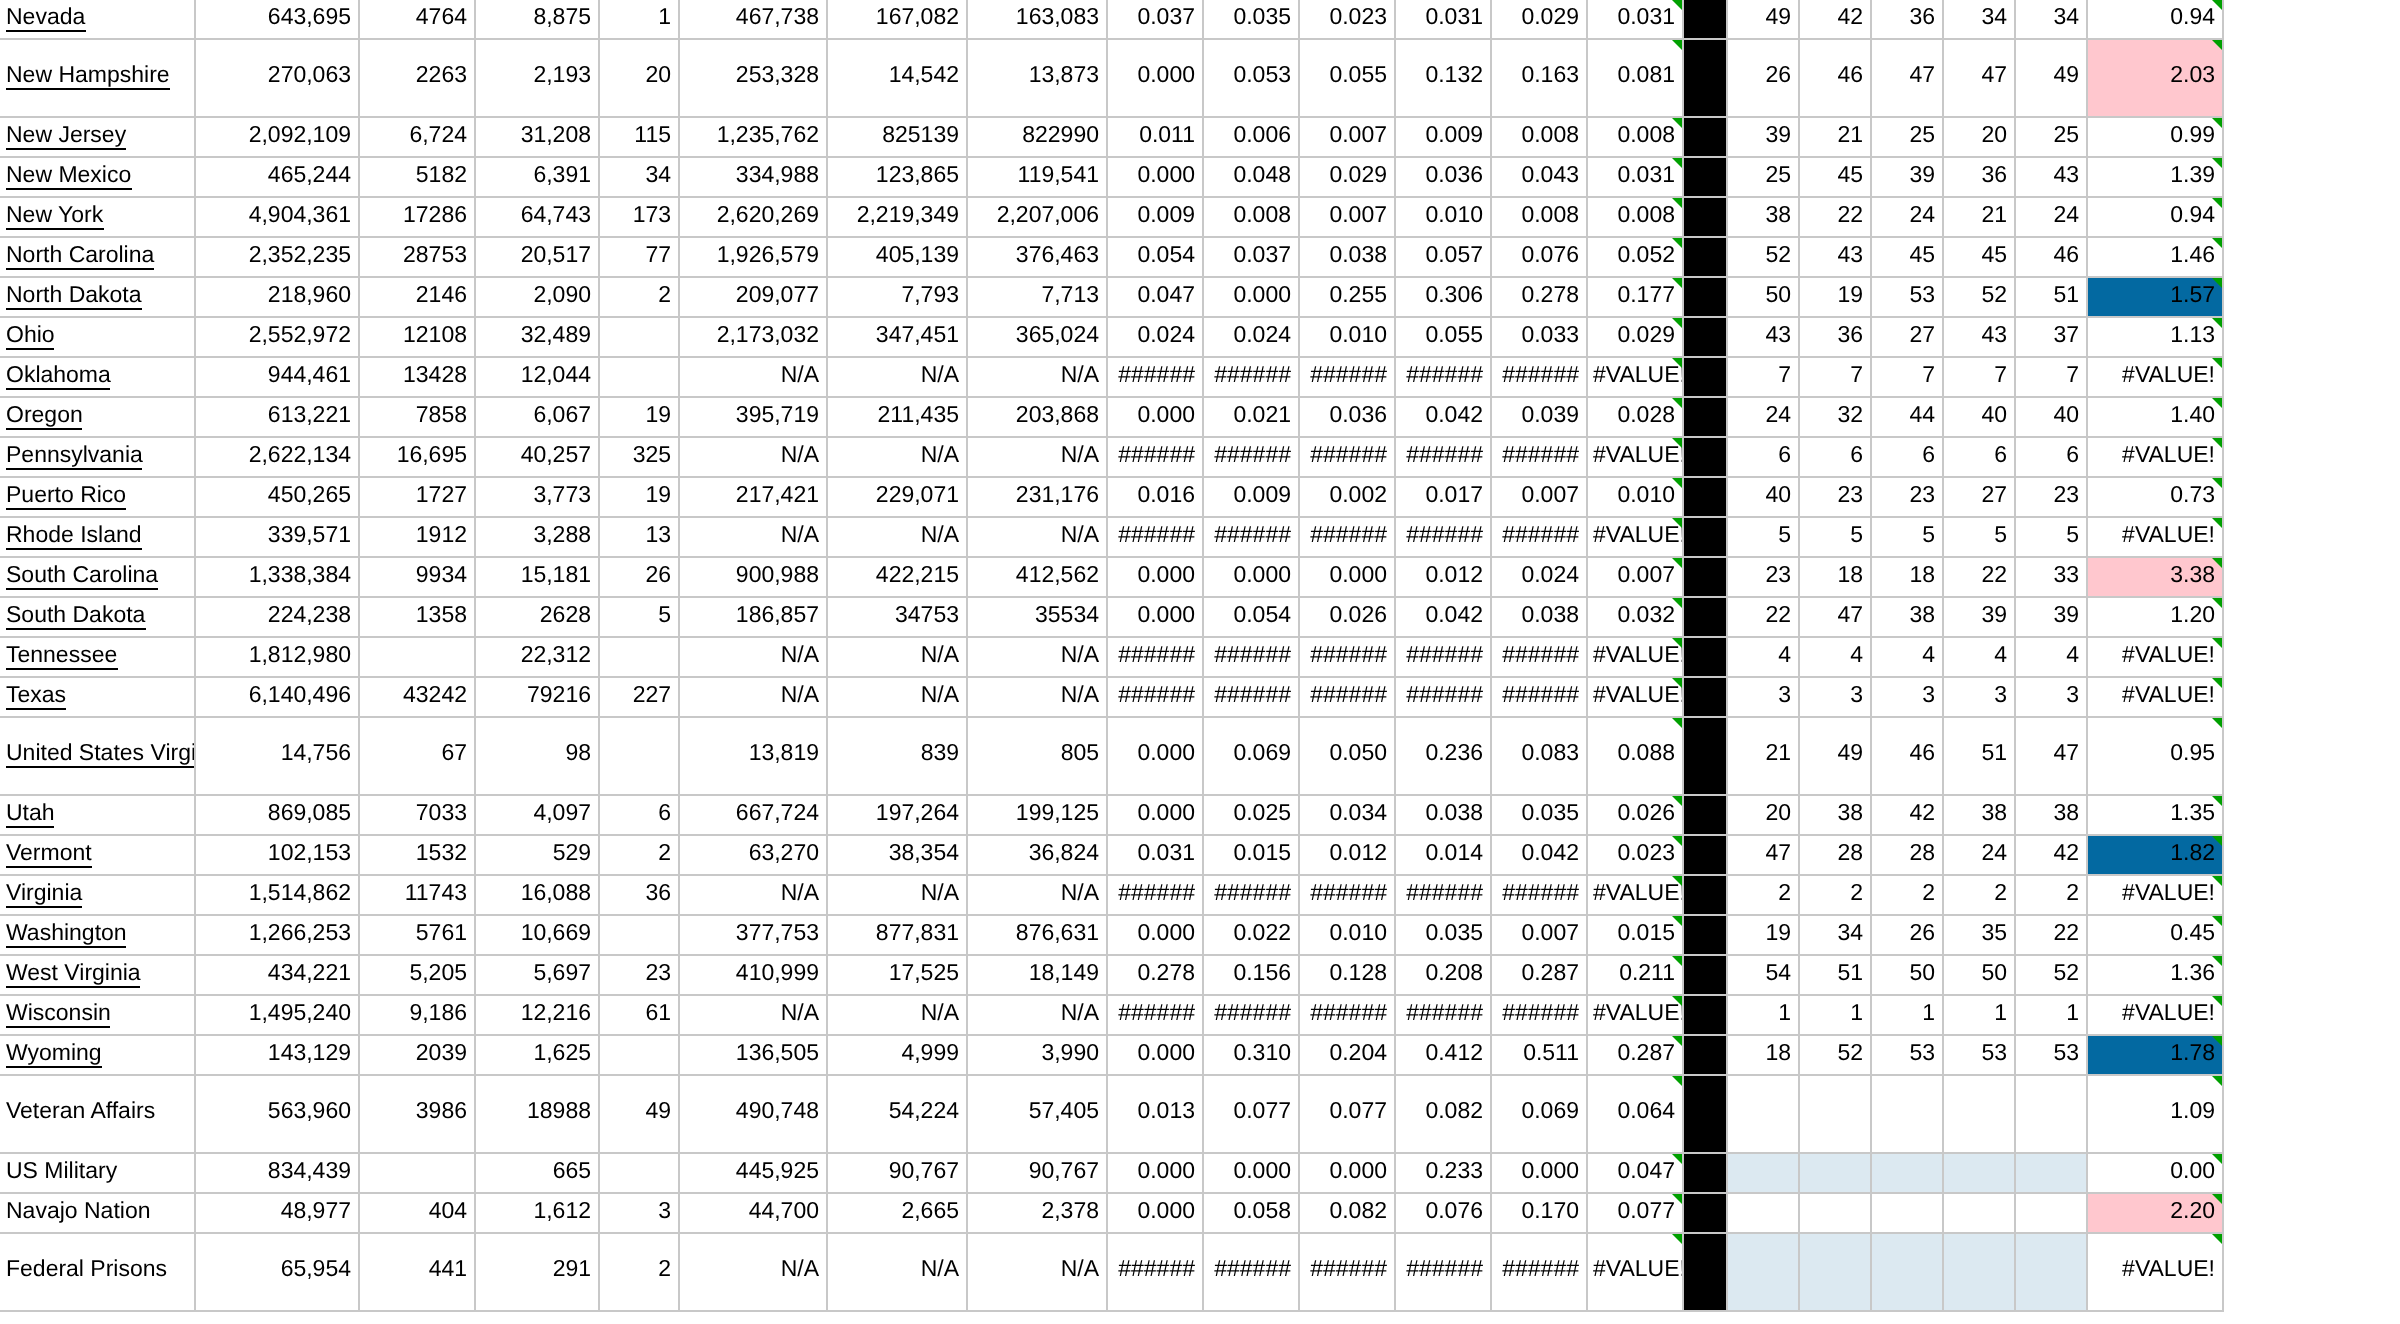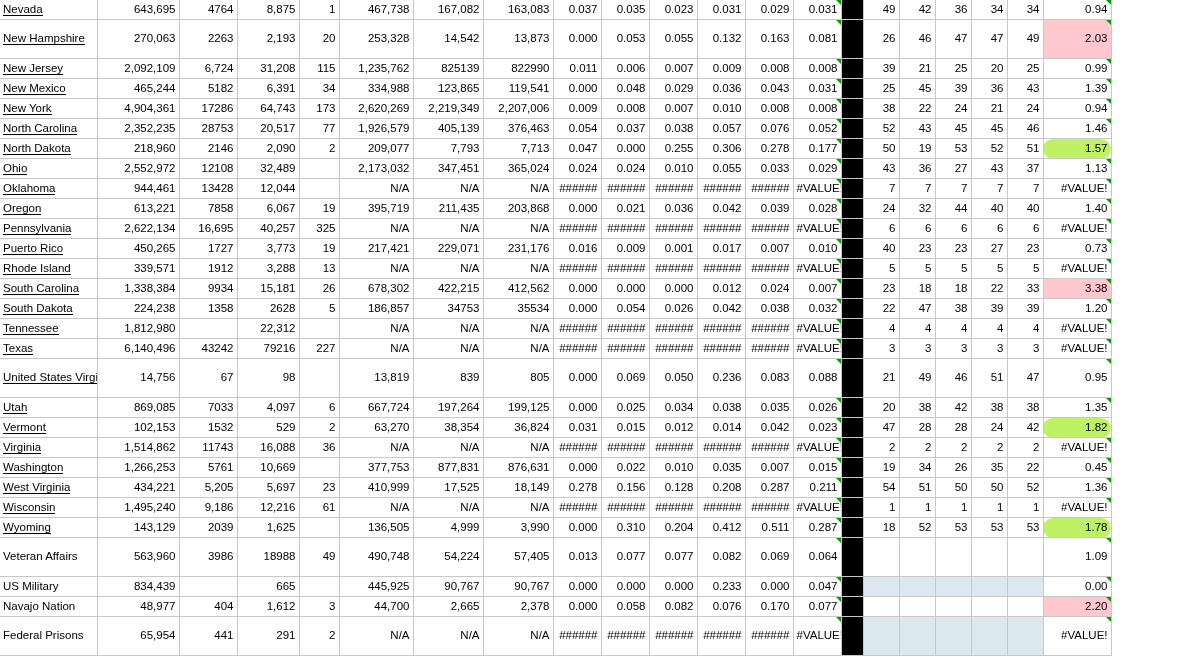--- a/index.html
+++ b/index.html
@@ -58,21 +58,21 @@
   td.num { text-align: right; }
   td.gapcol {
     background: #000000;
     border-right: 1px solid #000;
     border-bottom: 1px solid #000;
     padding: 0;
   }
 
   
   td.fill-pink { background: #ffc7ce; text-align: right; }
-  td.fill-yellow { background: #bef264; border-radius: 10px; }
+  td.fill-yellow { background: #0369a1; }
   td.fill-blue { background: #dce9f1; }
 
   
   td.marker { position: relative; }
   td.marker::after {
     content: "";
     position: absolute;
     top: 0;
     right: 0;
     width: 0;
@@ -367,21 +367,21 @@
         <td class="state"><span class="lbl">Puerto Rico</span></td>
         <td class="num">450,265</td>
         <td class="num">1727</td>
         <td class="num">3,773</td>
         <td class="num">19</td>
         <td class="num">217,421</td>
         <td class="num">229,071</td>
         <td class="num">231,176</td>
         <td class="num">0.016</td>
         <td class="num">0.009</td>
-        <td class="num">0.001</td>
+        <td class="num">0.002</td>
         <td class="num">0.017</td>
         <td class="num">0.007</td>
         <td class="num marker">0.010</td>
         <td class="gapcol"></td>
         <td class="num">40</td>
         <td class="num">23</td>
         <td class="num">23</td>
         <td class="num">27</td>
         <td class="num">23</td>
         <td class="num marker">0.73</td>
@@ -408,21 +408,21 @@
         <td class="num">5</td>
         <td class="num">5</td>
         <td class="num marker">#VALUE!</td>
       </tr>
       <tr>
         <td class="state"><span class="lbl">South Carolina</span></td>
         <td class="num">1,338,384</td>
         <td class="num">9934</td>
         <td class="num">15,181</td>
         <td class="num">26</td>
-        <td class="num">678,302</td>
+        <td class="num">900,988</td>
         <td class="num">422,215</td>
         <td class="num">412,562</td>
         <td class="num">0.000</td>
         <td class="num">0.000</td>
         <td class="num">0.000</td>
         <td class="num">0.012</td>
         <td class="num">0.024</td>
         <td class="num marker">0.007</td>
         <td class="gapcol"></td>
         <td class="num">23</td>

